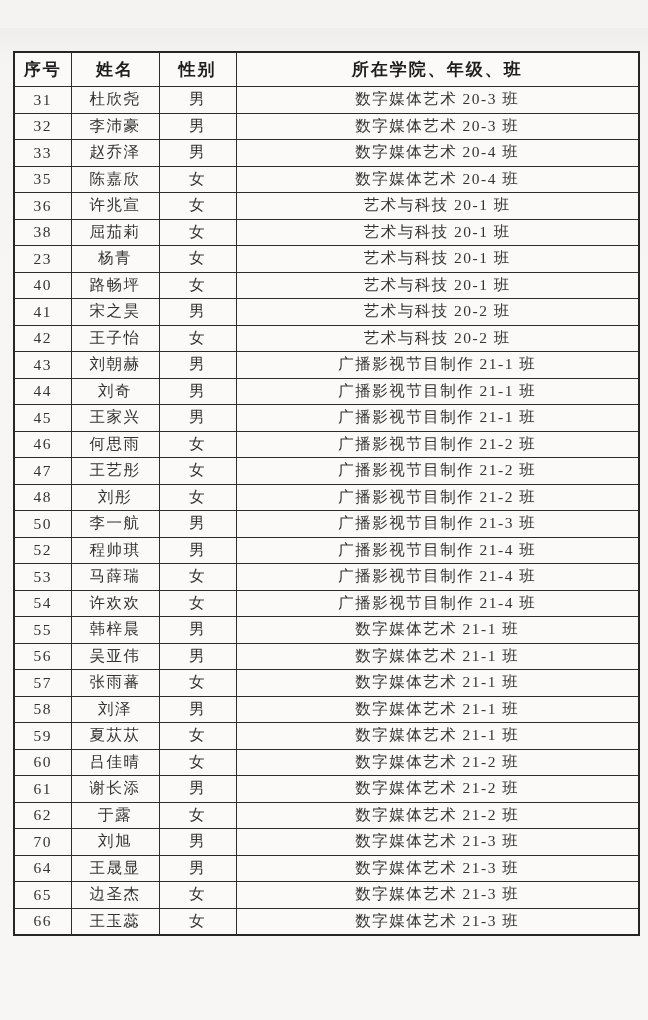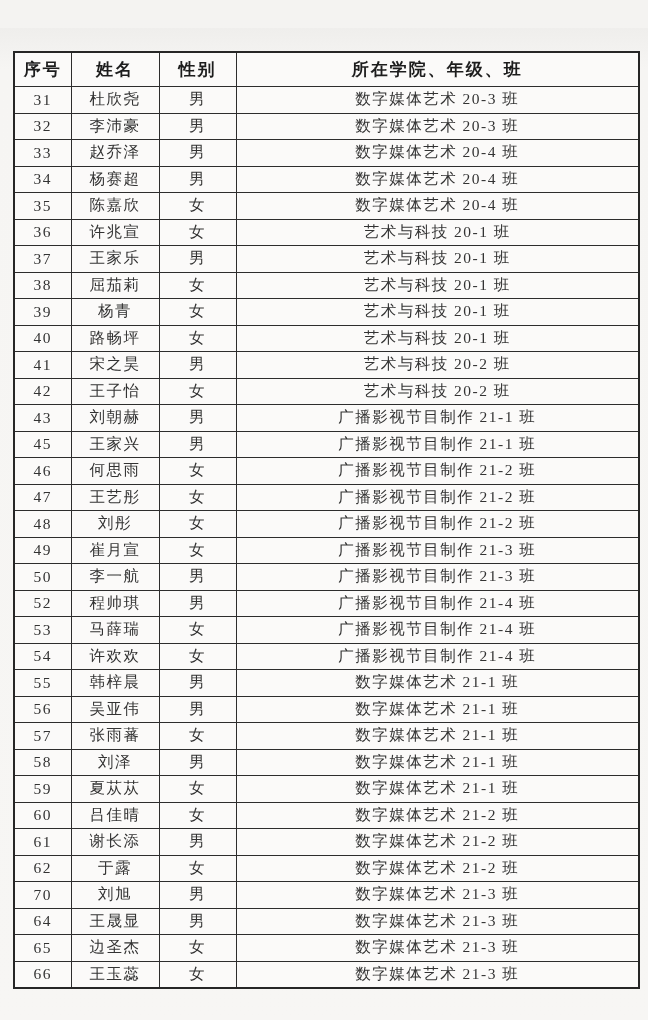--- a/index.html
+++ b/index.html
@@ -93,51 +93,39 @@
           <td>男</td>
           <td>数字媒体艺术 20-3 班</td>
         </tr>
         <tr>
           <td class="num">33</td>
           <td>赵乔泽</td>
           <td>男</td>
           <td>数字媒体艺术 20-4 班</td>
         </tr>
         <tr>
-          <td class="num">34</td>
-          <td>杨赛超</td>
-          <td>男</td>
-          <td>数字媒体艺术 20-4 班</td>
-        </tr>
-        <tr>
           <td class="num">35</td>
           <td>陈嘉欣</td>
           <td>女</td>
           <td>数字媒体艺术 20-4 班</td>
         </tr>
         <tr>
           <td class="num">36</td>
           <td>许兆宣</td>
           <td>女</td>
           <td>艺术与科技 20-1 班</td>
         </tr>
         <tr>
-          <td class="num">37</td>
-          <td>王家乐</td>
-          <td>男</td>
-          <td>艺术与科技 20-1 班</td>
-        </tr>
-        <tr>
           <td class="num">38</td>
           <td>屈茄莉</td>
           <td>女</td>
           <td>艺术与科技 20-1 班</td>
         </tr>
         <tr>
-          <td class="num">39</td>
+          <td class="num">23</td>
           <td>杨青</td>
           <td>女</td>
           <td>艺术与科技 20-1 班</td>
         </tr>
         <tr>
           <td class="num">40</td>
           <td>路畅坪</td>
           <td>女</td>
           <td>艺术与科技 20-1 班</td>
         </tr>
@@ -153,20 +141,26 @@
           <td>女</td>
           <td>艺术与科技 20-2 班</td>
         </tr>
         <tr>
           <td class="num">43</td>
           <td>刘朝赫</td>
           <td>男</td>
           <td>广播影视节目制作 21-1 班</td>
         </tr>
         <tr>
+          <td class="num">44</td>
+          <td>刘奇</td>
+          <td>男</td>
+          <td>广播影视节目制作 21-1 班</td>
+        </tr>
+        <tr>
           <td class="num">45</td>
           <td>王家兴</td>
           <td>男</td>
           <td>广播影视节目制作 21-1 班</td>
         </tr>
         <tr>
           <td class="num">46</td>
           <td>何思雨</td>
           <td>女</td>
           <td>广播影视节目制作 21-2 班</td>
@@ -175,26 +169,20 @@
           <td class="num">47</td>
           <td>王艺彤</td>
           <td>女</td>
           <td>广播影视节目制作 21-2 班</td>
         </tr>
         <tr>
           <td class="num">48</td>
           <td>刘彤</td>
           <td>女</td>
           <td>广播影视节目制作 21-2 班</td>
-        </tr>
-        <tr>
-          <td class="num">49</td>
-          <td>崔月宣</td>
-          <td>女</td>
-          <td>广播影视节目制作 21-3 班</td>
         </tr>
         <tr>
           <td class="num">50</td>
           <td>李一航</td>
           <td>男</td>
           <td>广播影视节目制作 21-3 班</td>
         </tr>
         <tr>
           <td class="num">52</td>
           <td>程帅琪</td>

